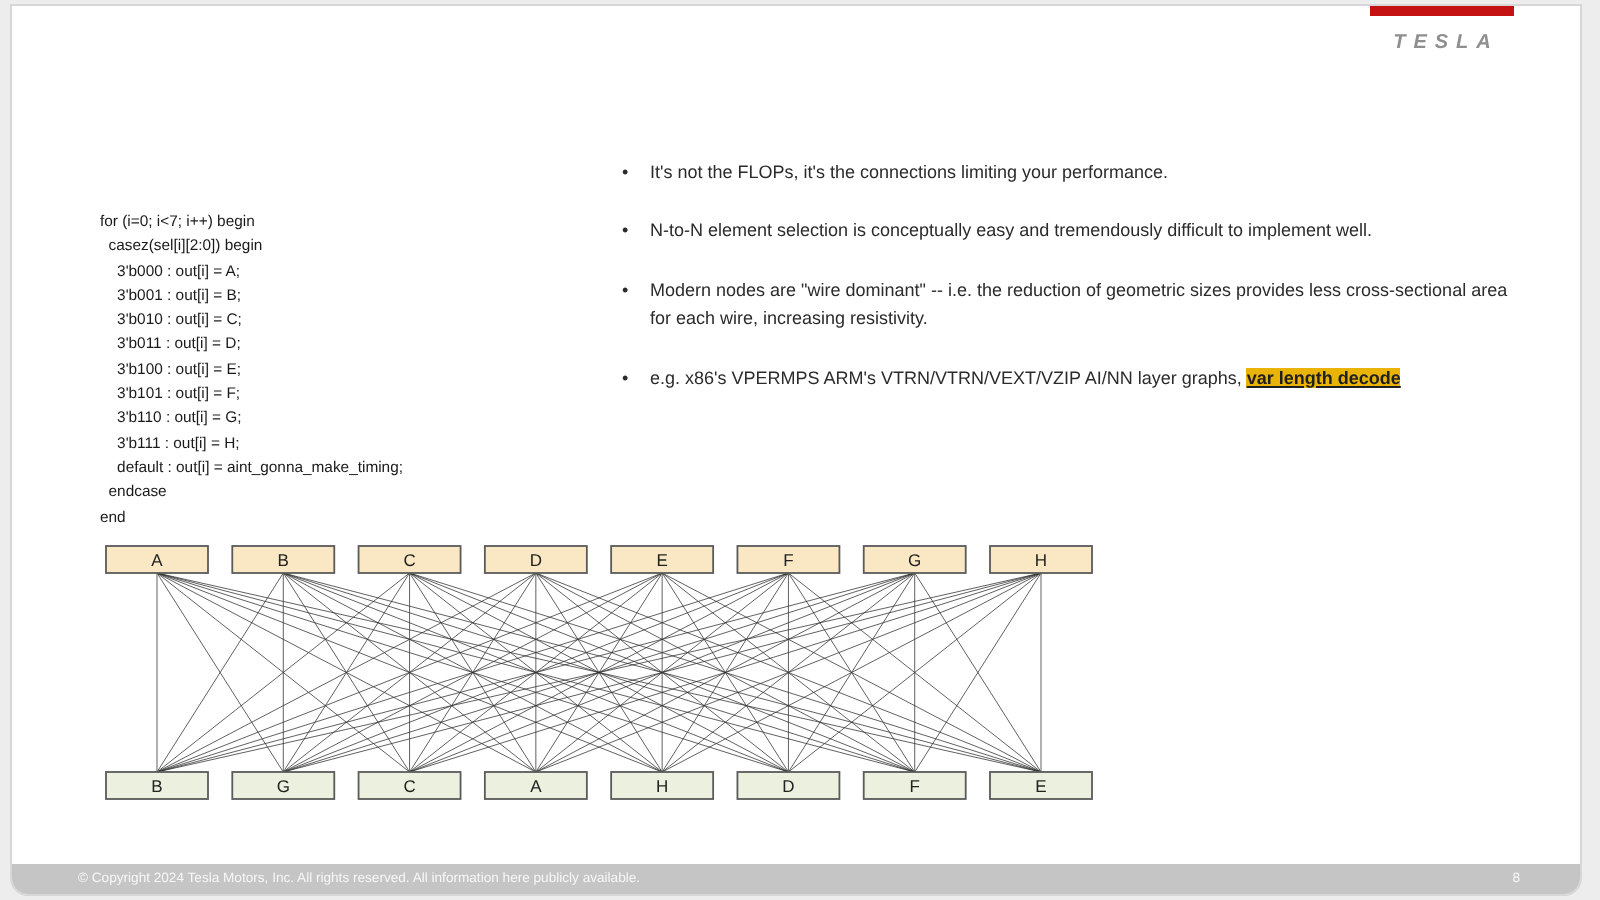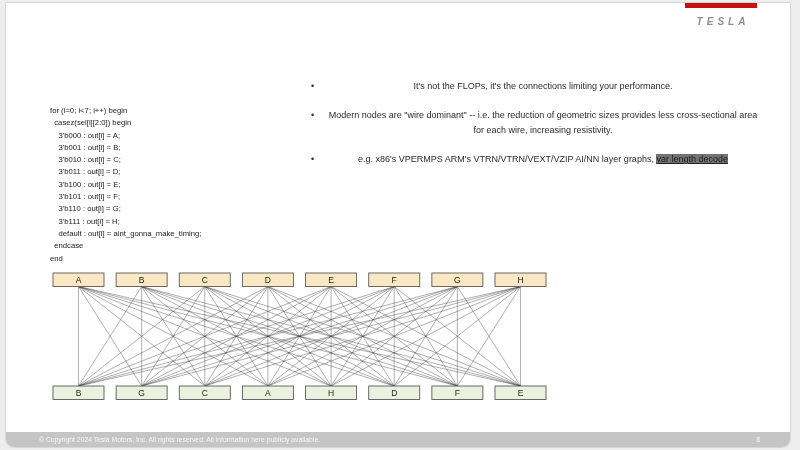--- a/index.html
+++ b/index.html
@@ -23,31 +23,31 @@
     display:block; margin-top:8px; font-size:10px; color:#8f8f8f;
     font-weight:bold; letter-spacing:4px; padding-left:4px;font-style:italic;
   }
   .code {
     position:absolute; left:32px; top:90px; margin:12px;
     font-family:"Liberation Sans", sans-serif;
     font-size:7.7px; line-height:12.3px; color:#1a1a1a; white-space:pre;
   }
   .bullets {
     position:absolute; left:303px; top:76px; width:452px;
-    margin:0; padding:0; list-style:none;text-align:center;
+    margin:0; padding:0; list-style:none;
   }
   .bullets li {
     position:relative; padding-left:16px; margin-bottom:15px;
     font-size:9px; line-height:1.6; color:#2b2b2b;
   }
   .bullets li::before {
     content:"\2022"; position:absolute; left:2px; top:0; color:#2b2b2b;
   }
   .hl {
-    background:#737373; font-weight:normal; text-decoration:underline; color:#1f1f1f;
+    background:#eab308; font-weight:bold; text-decoration:underline; color:#1f1f1f;
   }
   .diagram { position:absolute; left:39px; top:265px; }
   .diagram text {
     font-family:"Liberation Sans", sans-serif; font-size:8.5px; fill:#222222;
   }
   .wire { stroke:#2f2f2f; stroke-width:0.45; fill:none; opacity:0.85; }
   .footer {
     position:absolute; left:0; bottom:0; width:100%; height:15px;
     background:#c5c5c5; color:#f7f7f7; font-size:6.8px; line-height:15px;
   }
@@ -75,20 +75,23 @@
     3'b101 : out[i] = F;
     3'b110 : out[i] = G;
     3'b111 : out[i] = H;
     default : out[i] = aint_gonna_make_timing;
   endcase
 end</pre>
 
   <ul class="bullets">
     <li>
       <span>It's not the FLOPs, it's the connections limiting your performance.</span>
+    </li>
+    <li>
+      <span>N-to-N element selection is conceptually easy and tremendously difficult to implement well.</span>
     </li>
     <li>
       <span>Modern nodes are "wire dominant" -- i.e. the reduction of geometric sizes provides less cross-sectional area for each wire, increasing resistivity.</span>
     </li>
     <li>
       <span>e.g. x86's VPERMPS ARM's VTRN/VTRN/VEXT/VZIP AI/NN layer graphs, </span><span class="hl">var length decode</span>
     </li>
   </ul>
 
   <svg class="diagram" width="512" height="140" viewBox="0 0 512 140" xmlns="http://www.w3.org/2000/svg">

